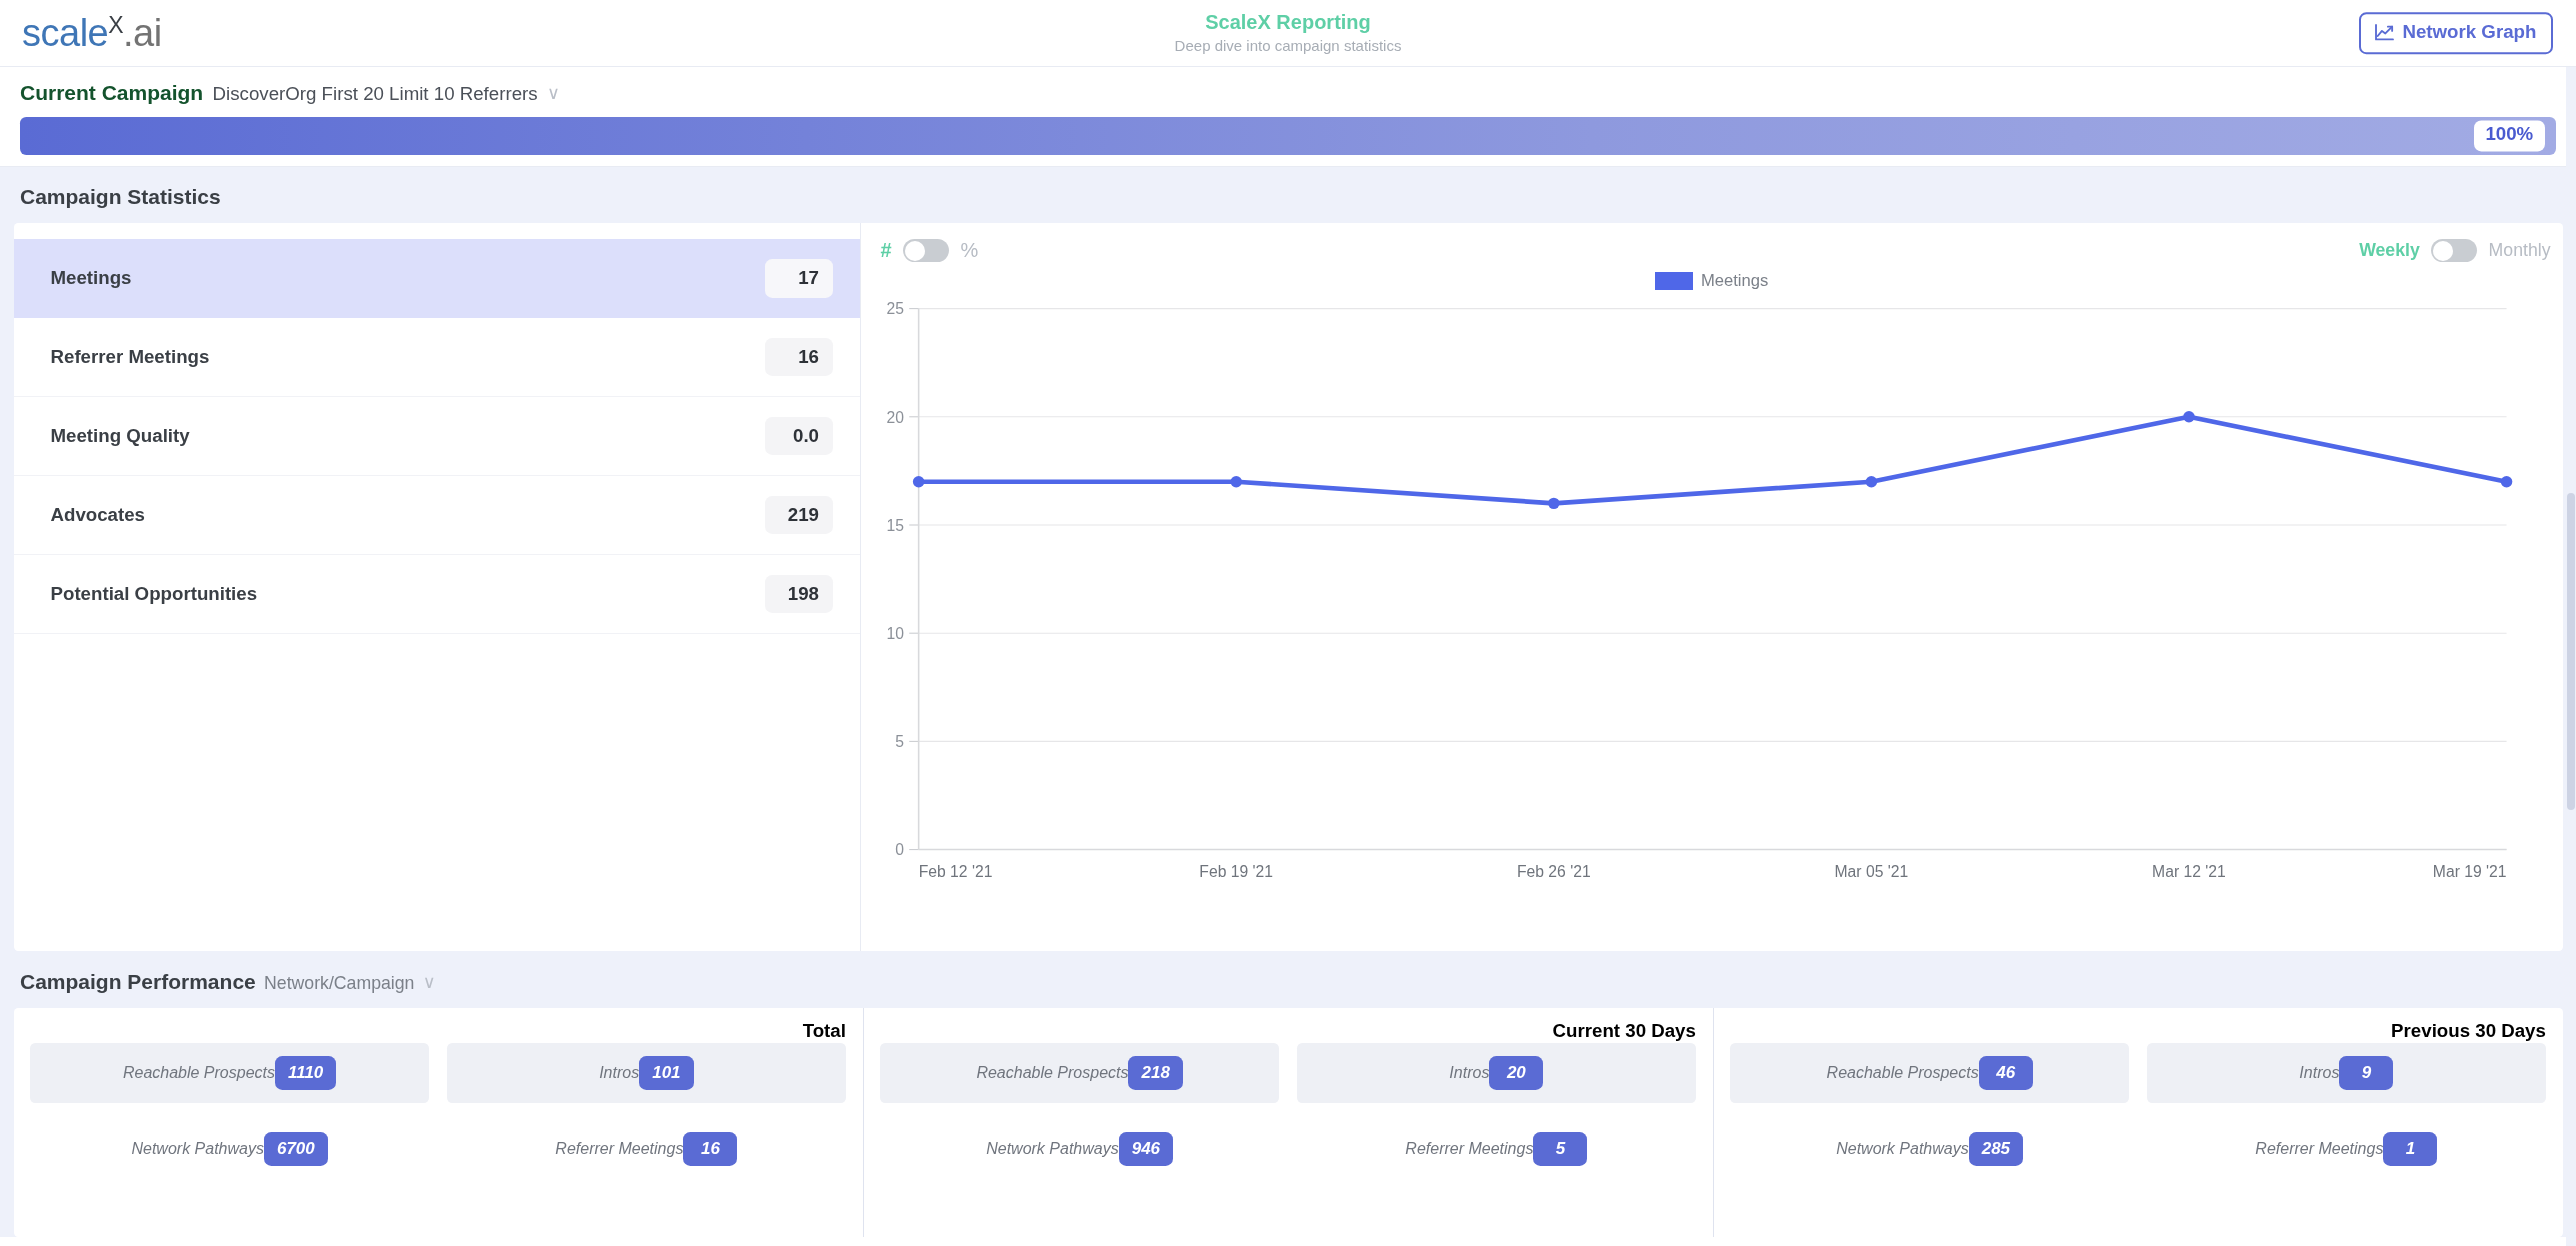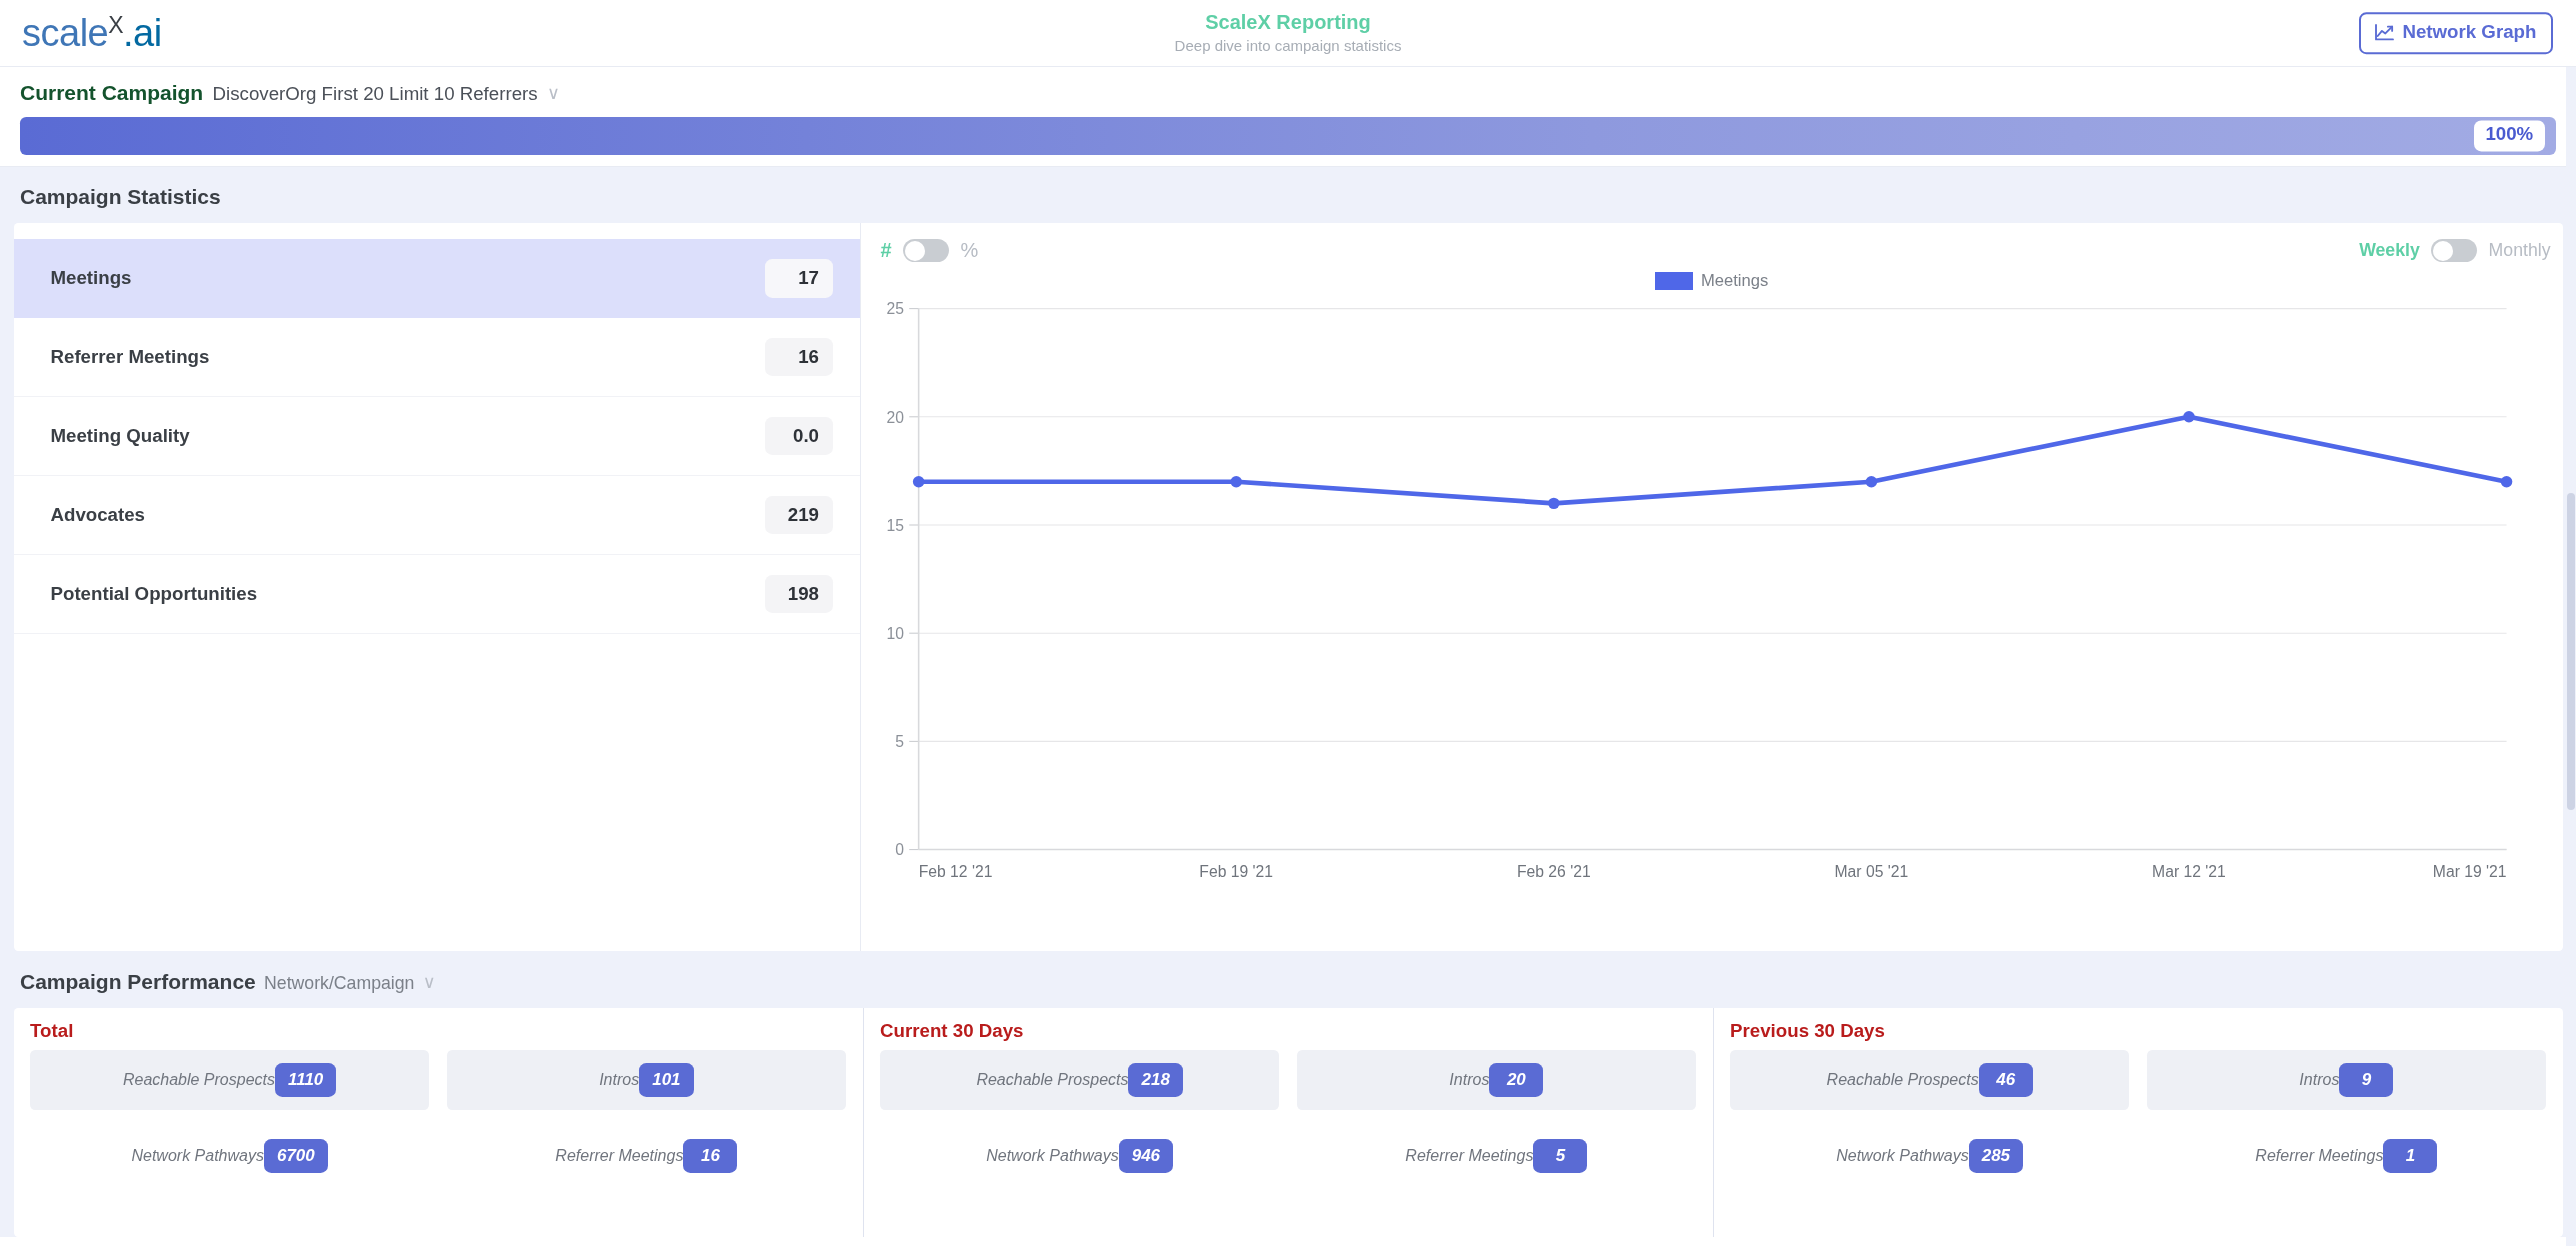--- a/index.html
+++ b/index.html
@@ -29,21 +29,21 @@
     letter-spacing: -0.5px;
     line-height: 1;
     white-space: nowrap;
   }
   .logo .sup {
     font-size: 23px;
     color: #3a3f45;
     vertical-align: super;
     font-weight: 500;
   }
-  .logo .dotai { color: #0369a1; }
+  .logo .dotai { color: #737373; }
 
   .headcenter {
     position: absolute;
     left: 50%;
     top: 50%;
     transform: translate(-50%, -50%);
     text-align: center;
     width: 728px;
   }
   .headcenter .title {
@@ -278,25 +278,25 @@
     display: flex;
     min-height: 229px;
   }
   .perfcol {
     flex: 1;
     padding: 12.5px 16.6px 14.6px 16.6px;
     border-right: 1.6px solid #dfe3ef;
   }
   .perfcol:last-child { border-right: none; }
   .perfcol .coltitle {
-    text-align: left;
+    text-align: right;
     font-size: 18.7px;
     font-weight: 700;
-    color: #b91c1c;
-    margin-bottom: 9px;
+    color: #000000;
+    margin-bottom: 2px;
     line-height: 1.1;
   }
   .perfgrid {
     display: grid;
     grid-template-columns: 1fr 1fr;
     gap: 15.6px 17.7px;
   }
   .perfcard {
     background: #eef0f5;
     border-radius: 5.2px;

